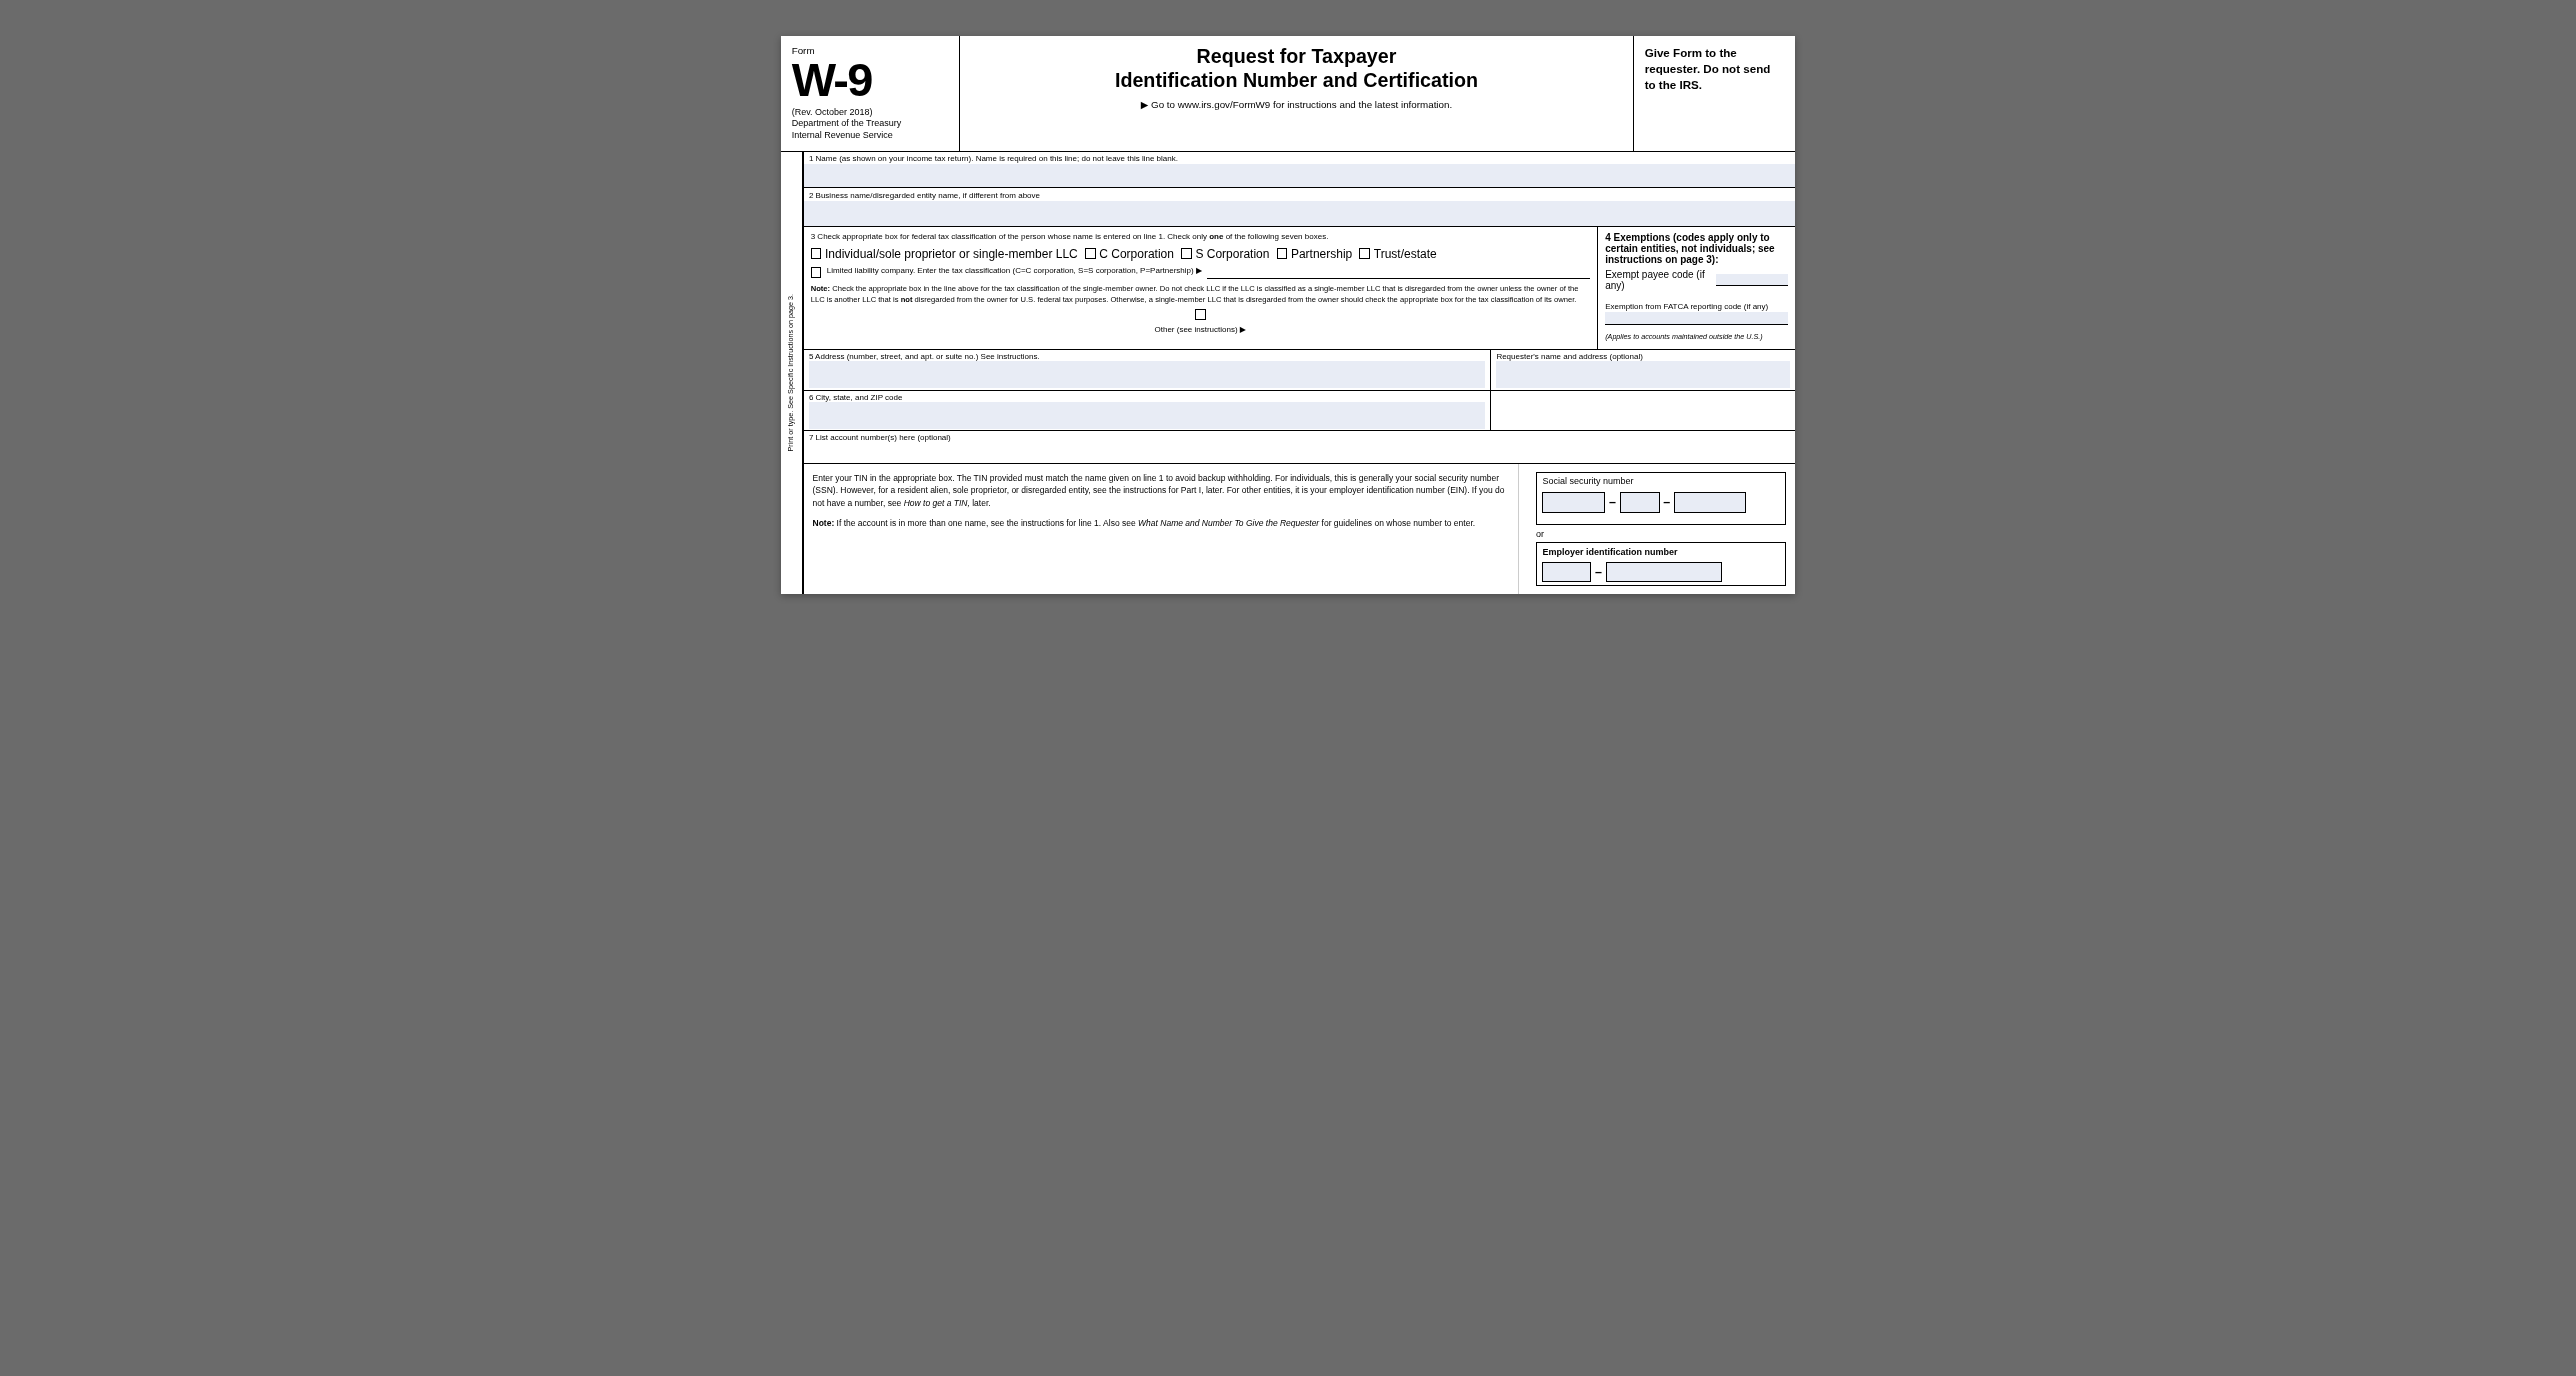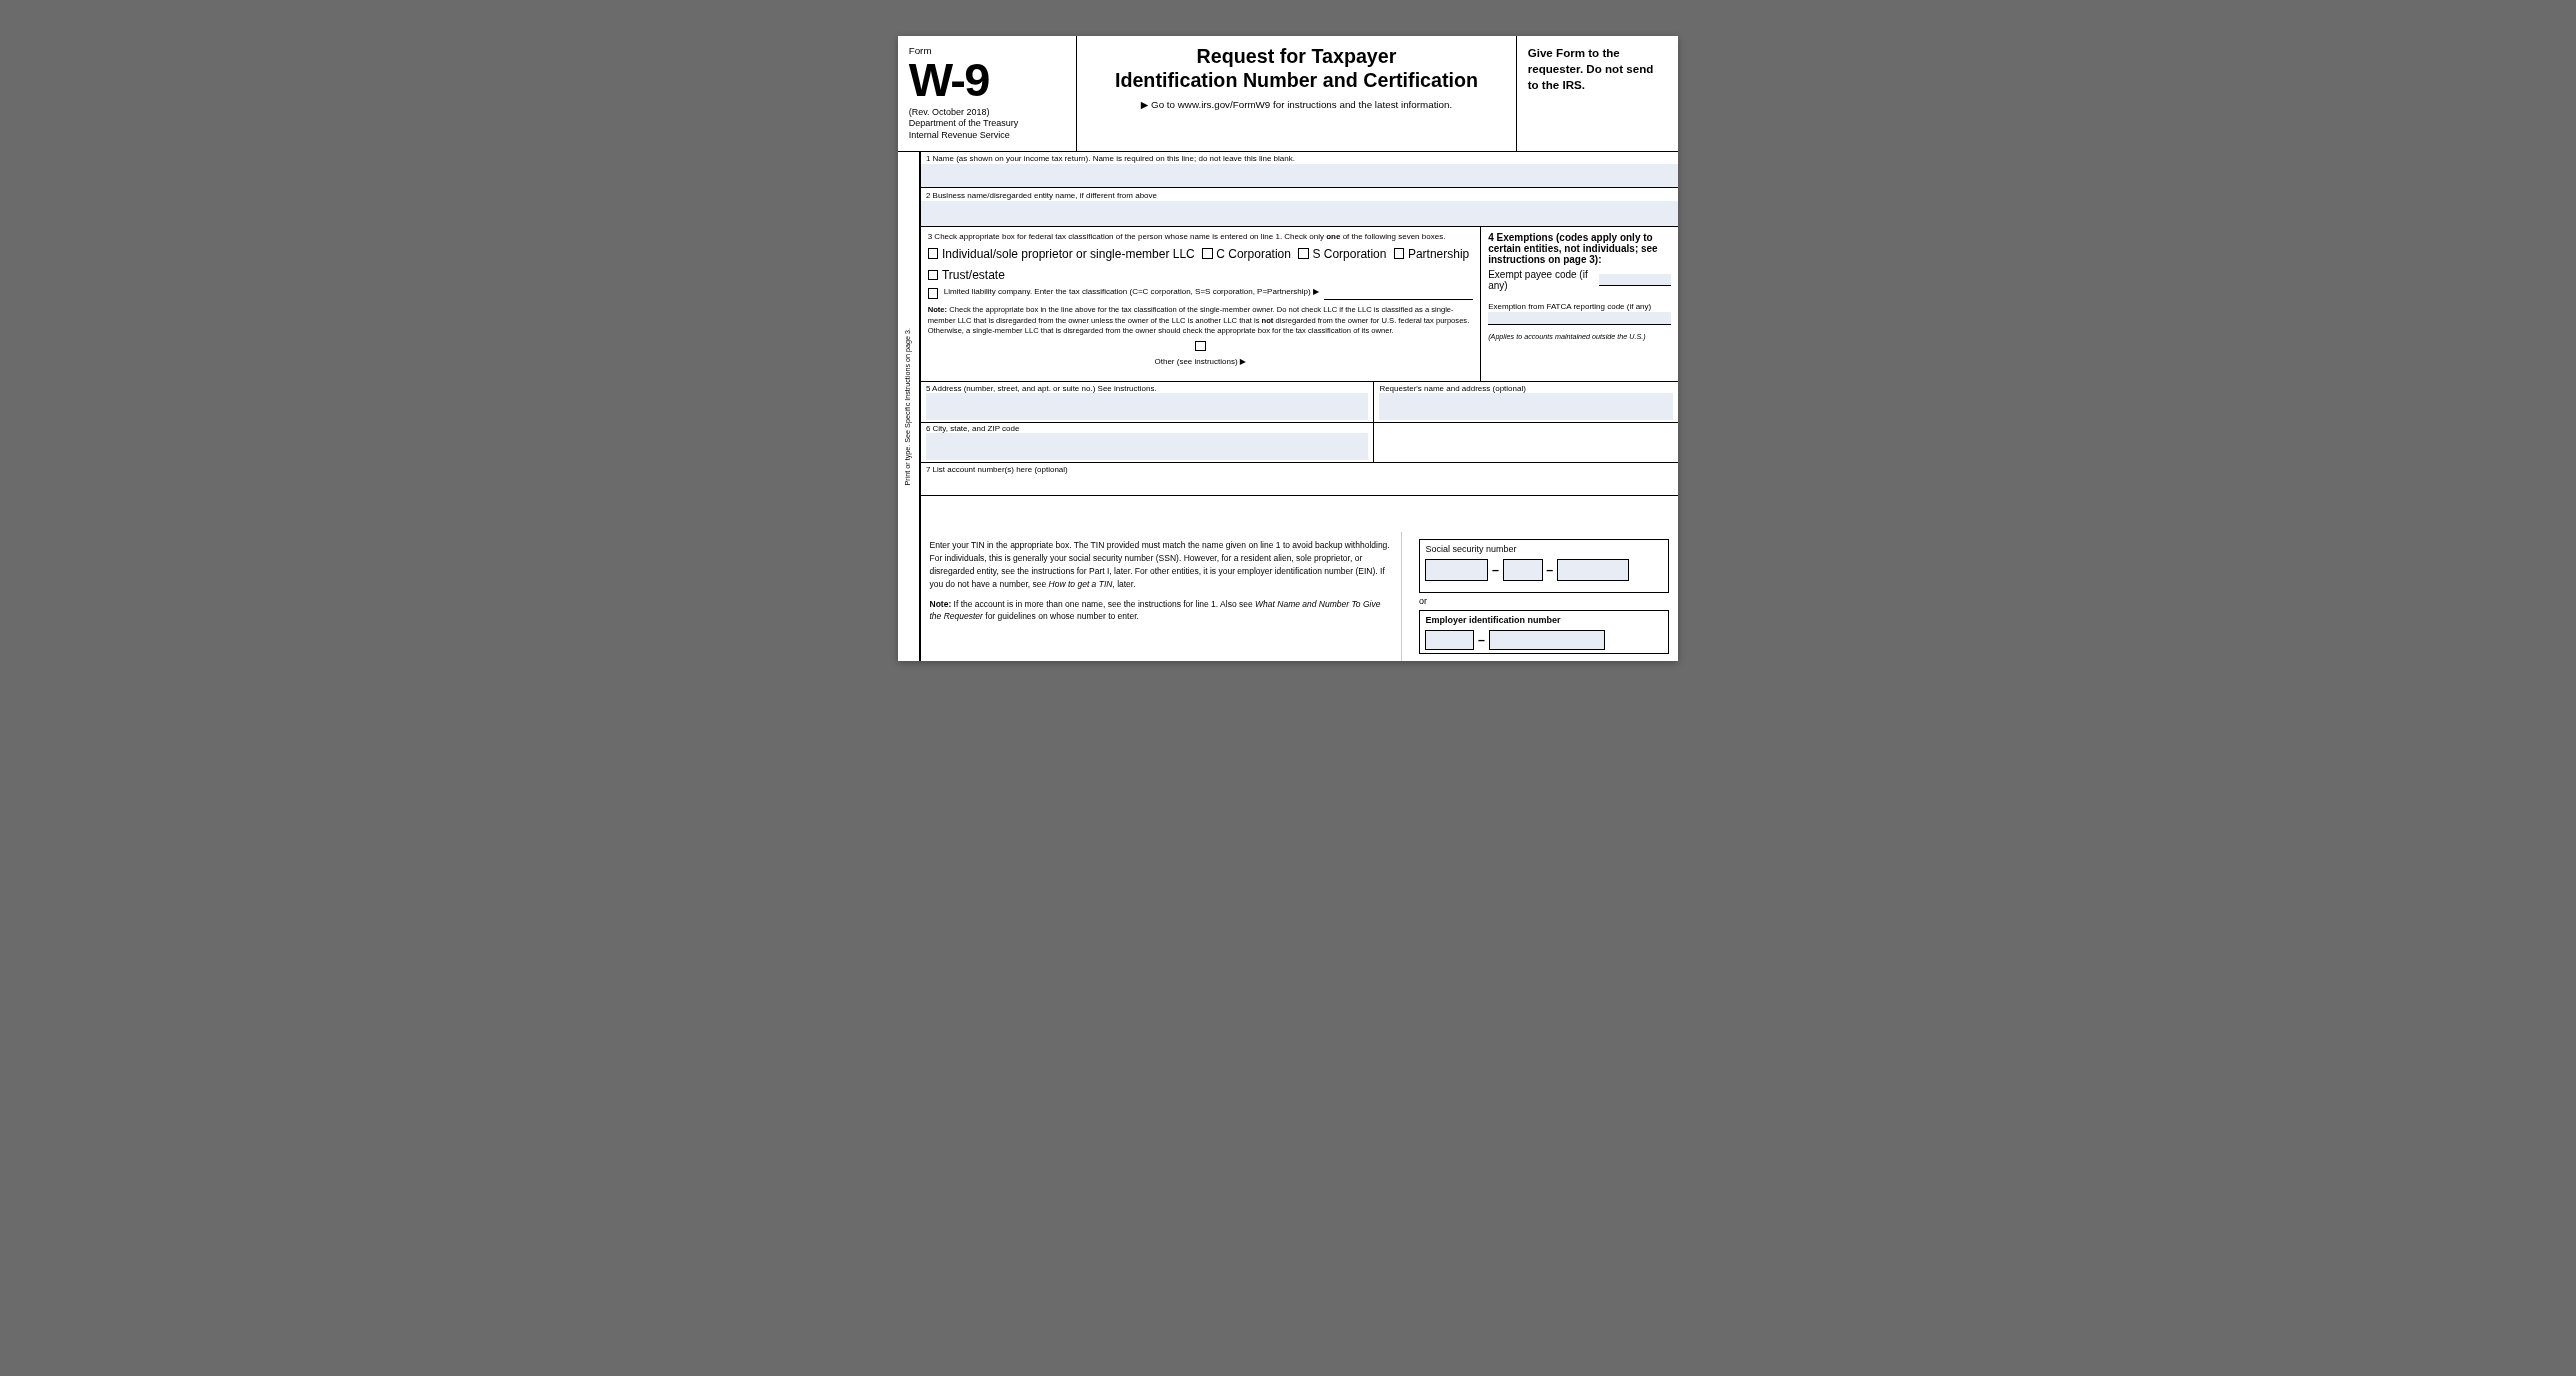--- a/index.html
+++ b/index.html
@@ -7,21 +7,21 @@
       background-color: #6b6b6b;
       display: flex;
       justify-content: center;
       align-items: flex-start;
       min-height: 100vh;
       padding: 36px 18px;
       font-family: Arial, Helvetica, sans-serif;
     }
     .page {
       background: #fff;
-      width: 780px;
+      width: 1014px;
       padding: 0;
       box-shadow: 0 1.8px 7.2px rgba(0,0,0,0.3);
     }
     
     .form-header {
       display: flex;
       border-bottom: 1.8px solid #000;
     }
     .header-left {
       width: 179px;
@@ -273,21 +273,20 @@
       border: 1.8px solid #fff;
       padding: 0.9px 5.4px;
     }
     .part-title {
       font-size: 14.3px;
       font-weight: bold;
     }
     .part1-body {
       display: flex;
       gap: 8px;
-      margin-top: 36px;
     }
     .part1-left {
       flex: 1;
       padding: 7.2px 9px;
       font-size: 8.5px;
       line-height: 1.5;
       border-right: 0.9px solid #ccc;
     }
     .part1-right {
       width: 268px;

